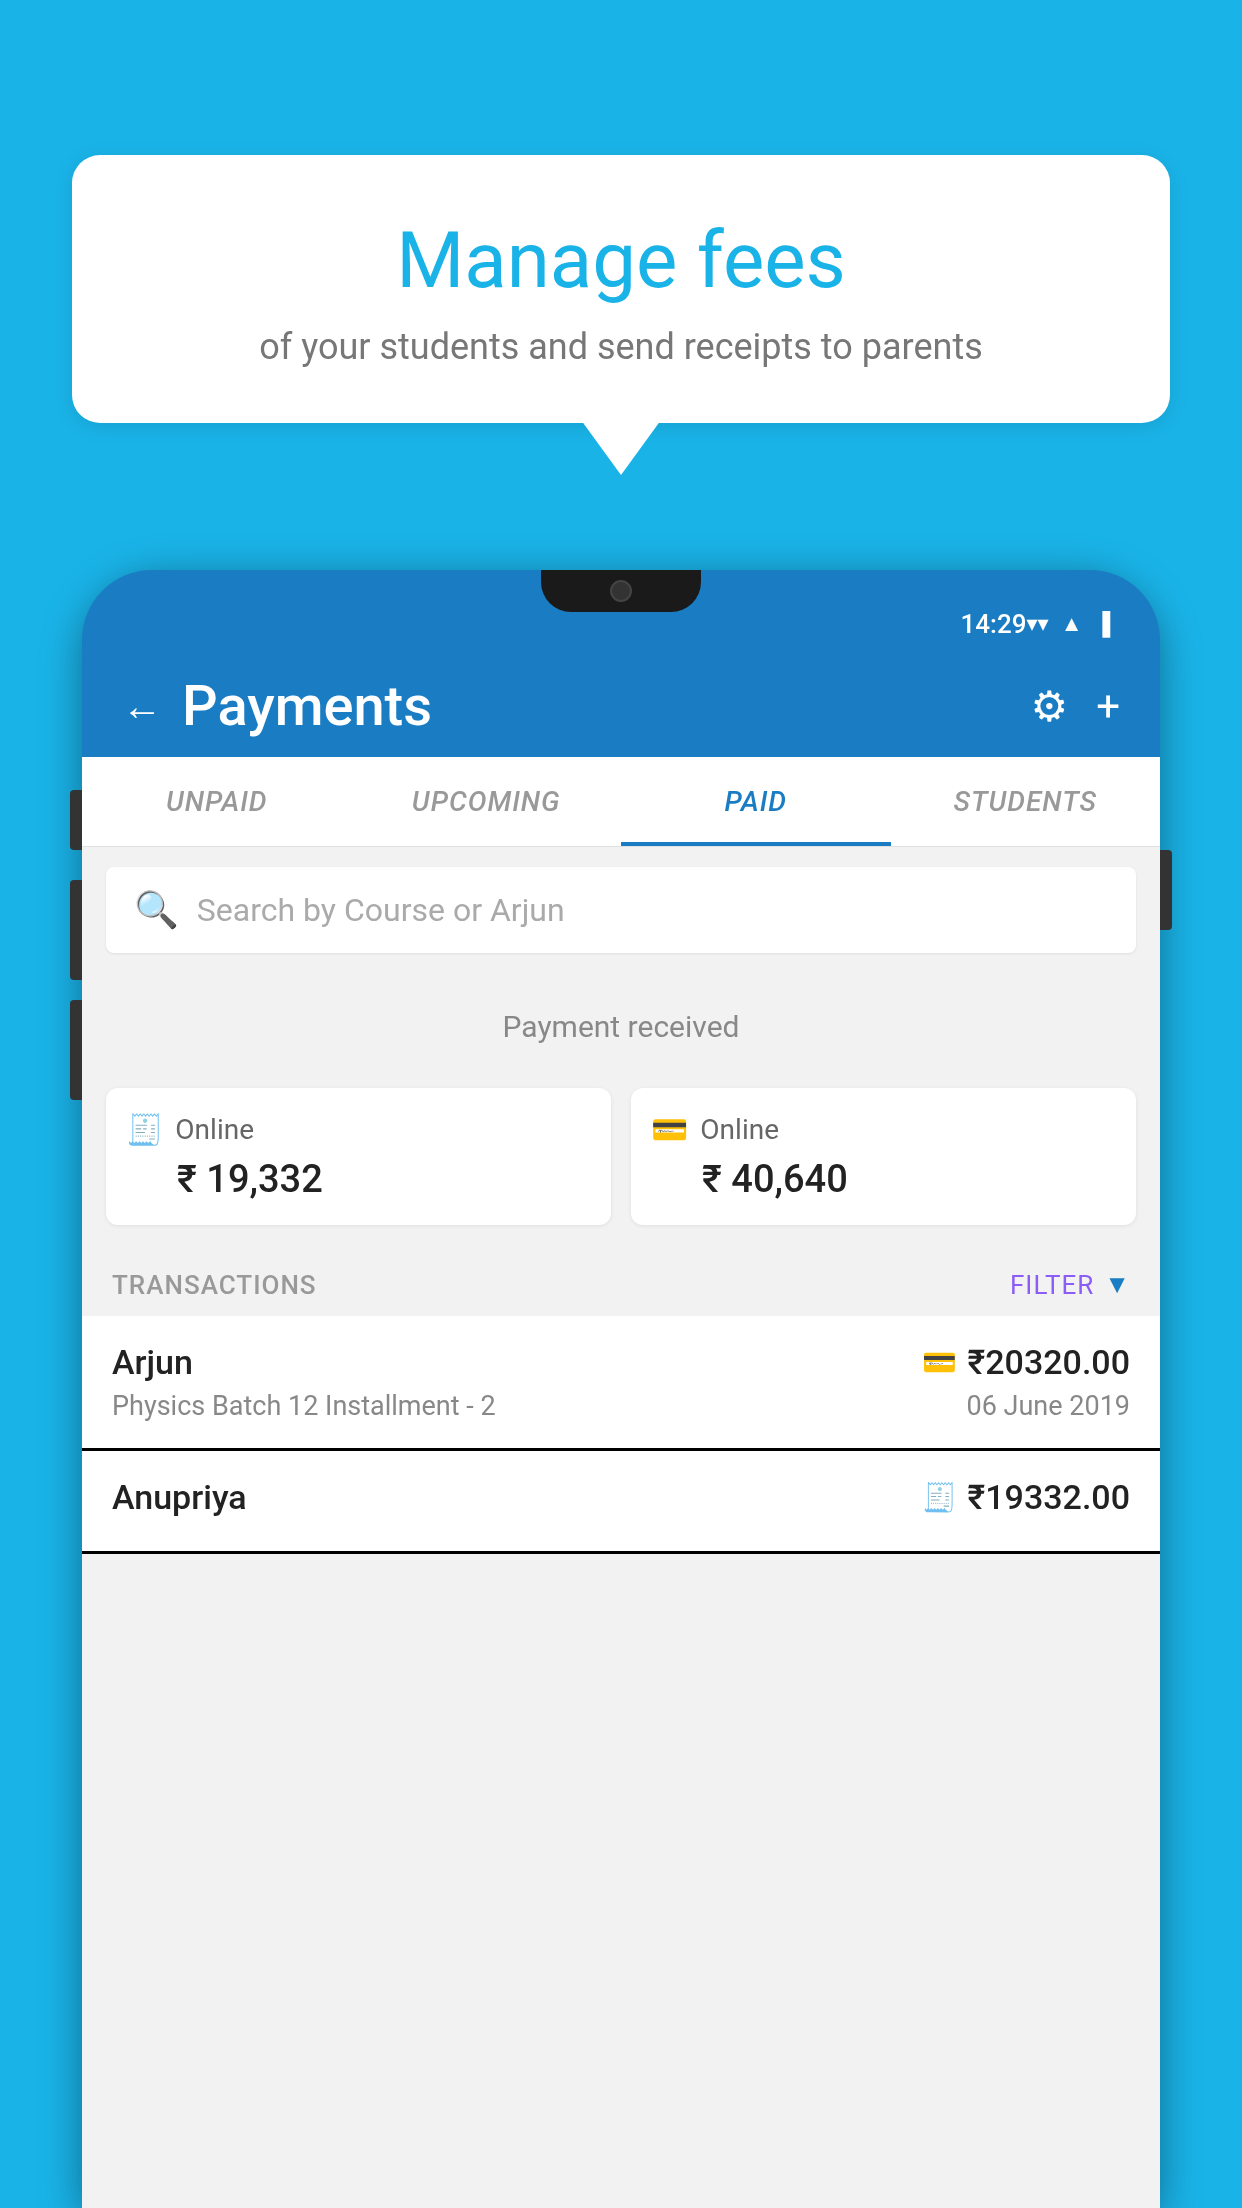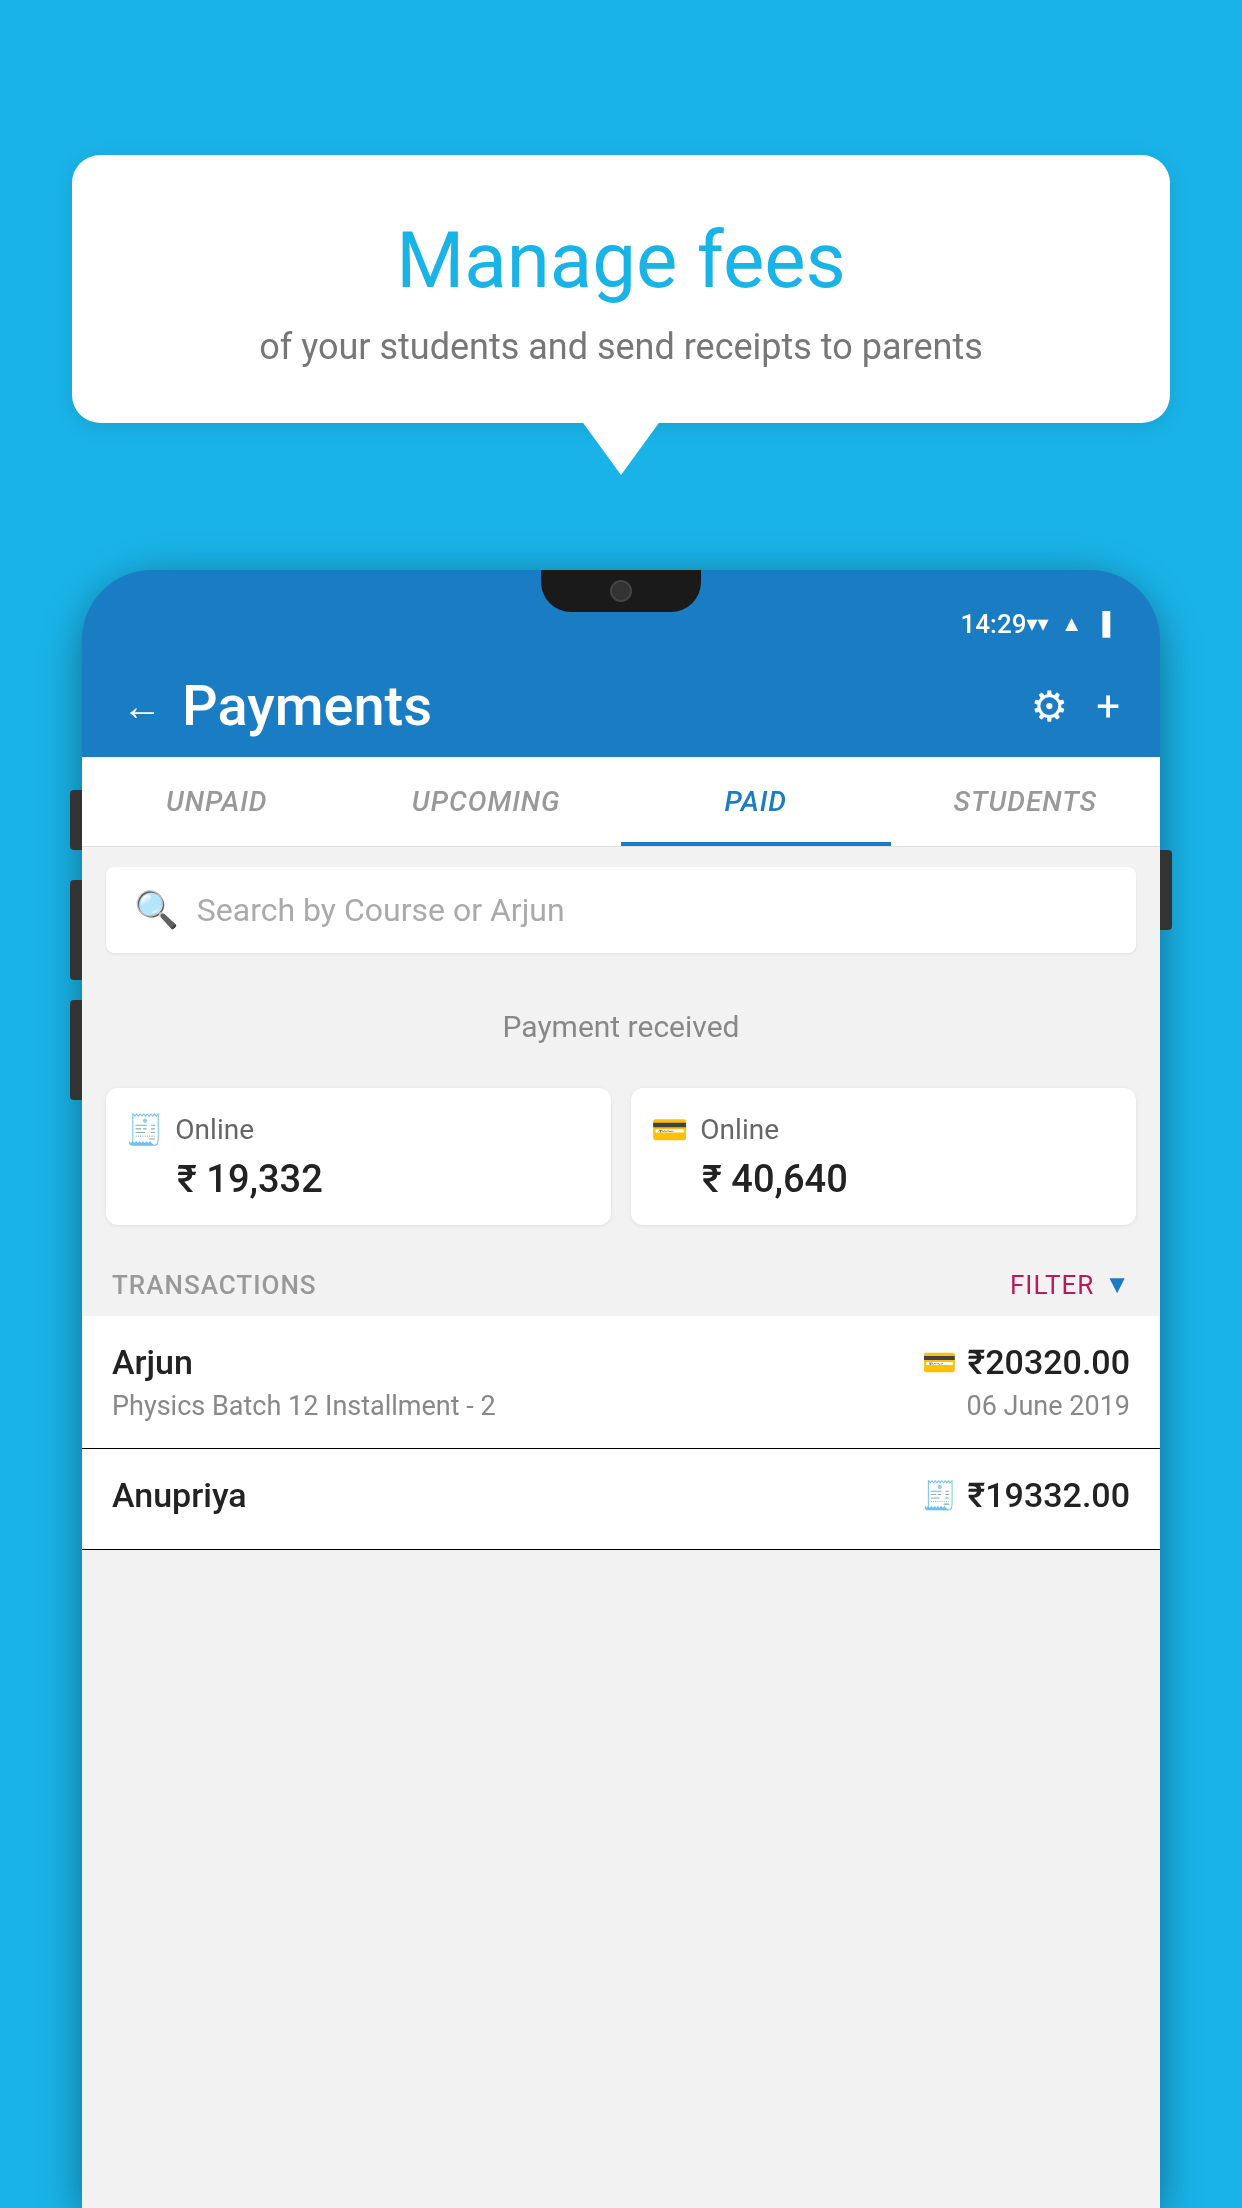--- a/index.html
+++ b/index.html
@@ -291,35 +291,35 @@
       letter-spacing: 1px;
     }
 
     .filter-area {
       display: flex;
       align-items: center;
       gap: 10px;
     }
 
     .filter-label {
-      color: #be185d;
+      color: #8b5cf6;
       font-size: 26px;
       letter-spacing: 1px;
     }
 
     .filter-icon {
       color: #1a7dc4;
       font-size: 26px;
     }
 
     
     .transaction-row {
       background: white;
       padding: 26px 30px;
-      border-bottom: 1px solid #000000;
+      border-bottom: 3px solid #000000;
     }
 
     .transaction-top {
       display: flex;
       justify-content: space-between;
       align-items: center;
       margin-bottom: 8px;
     }
 
     .transaction-name {

